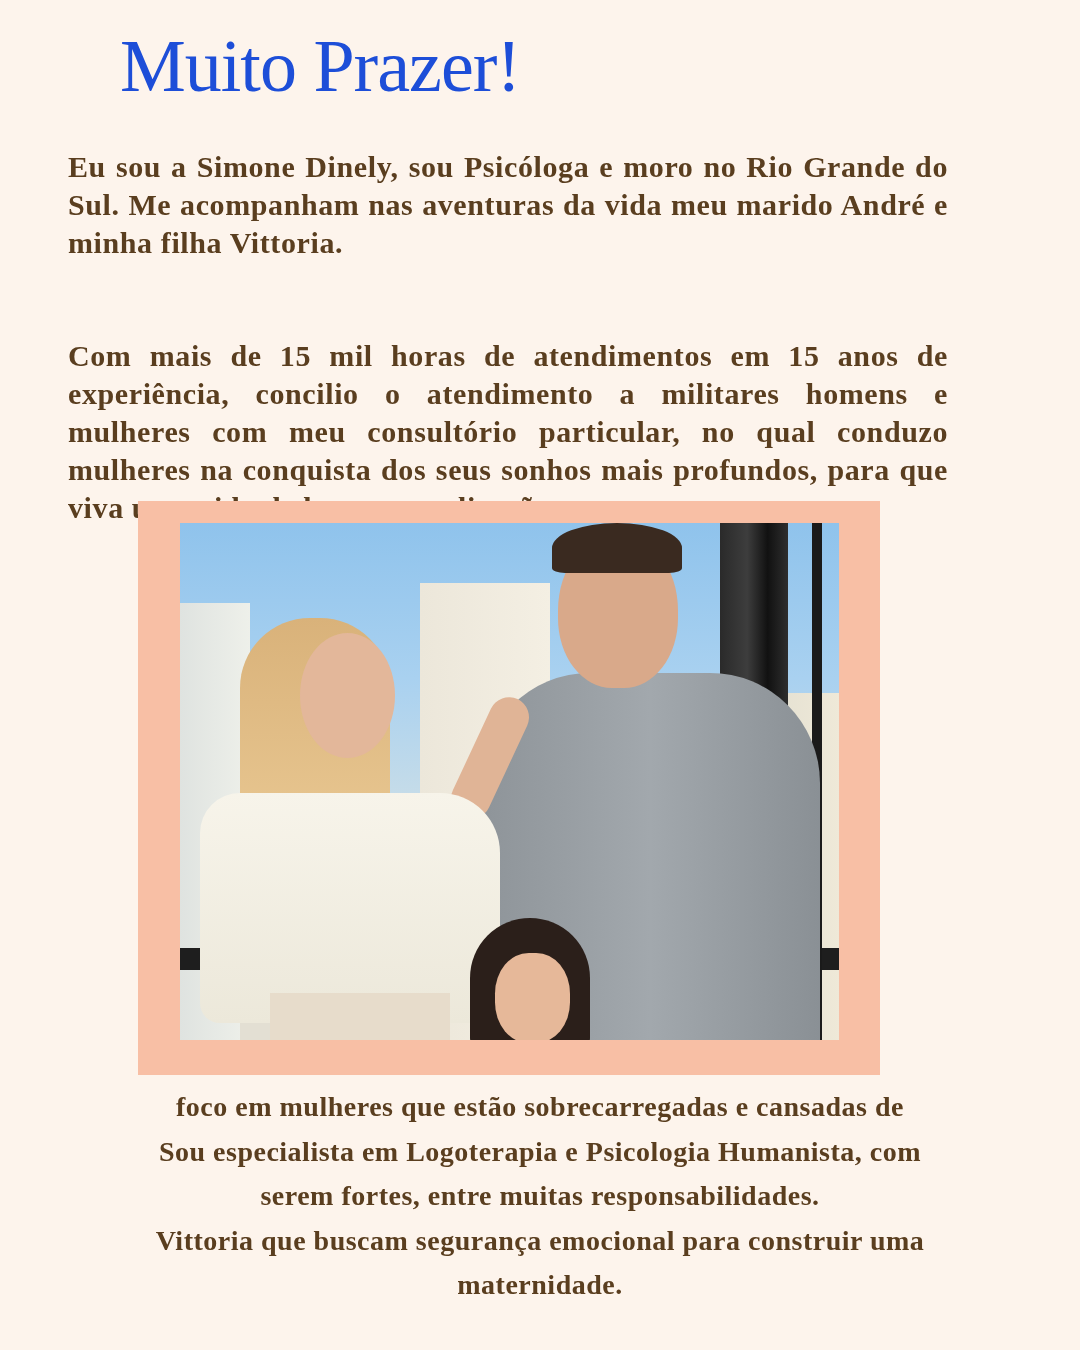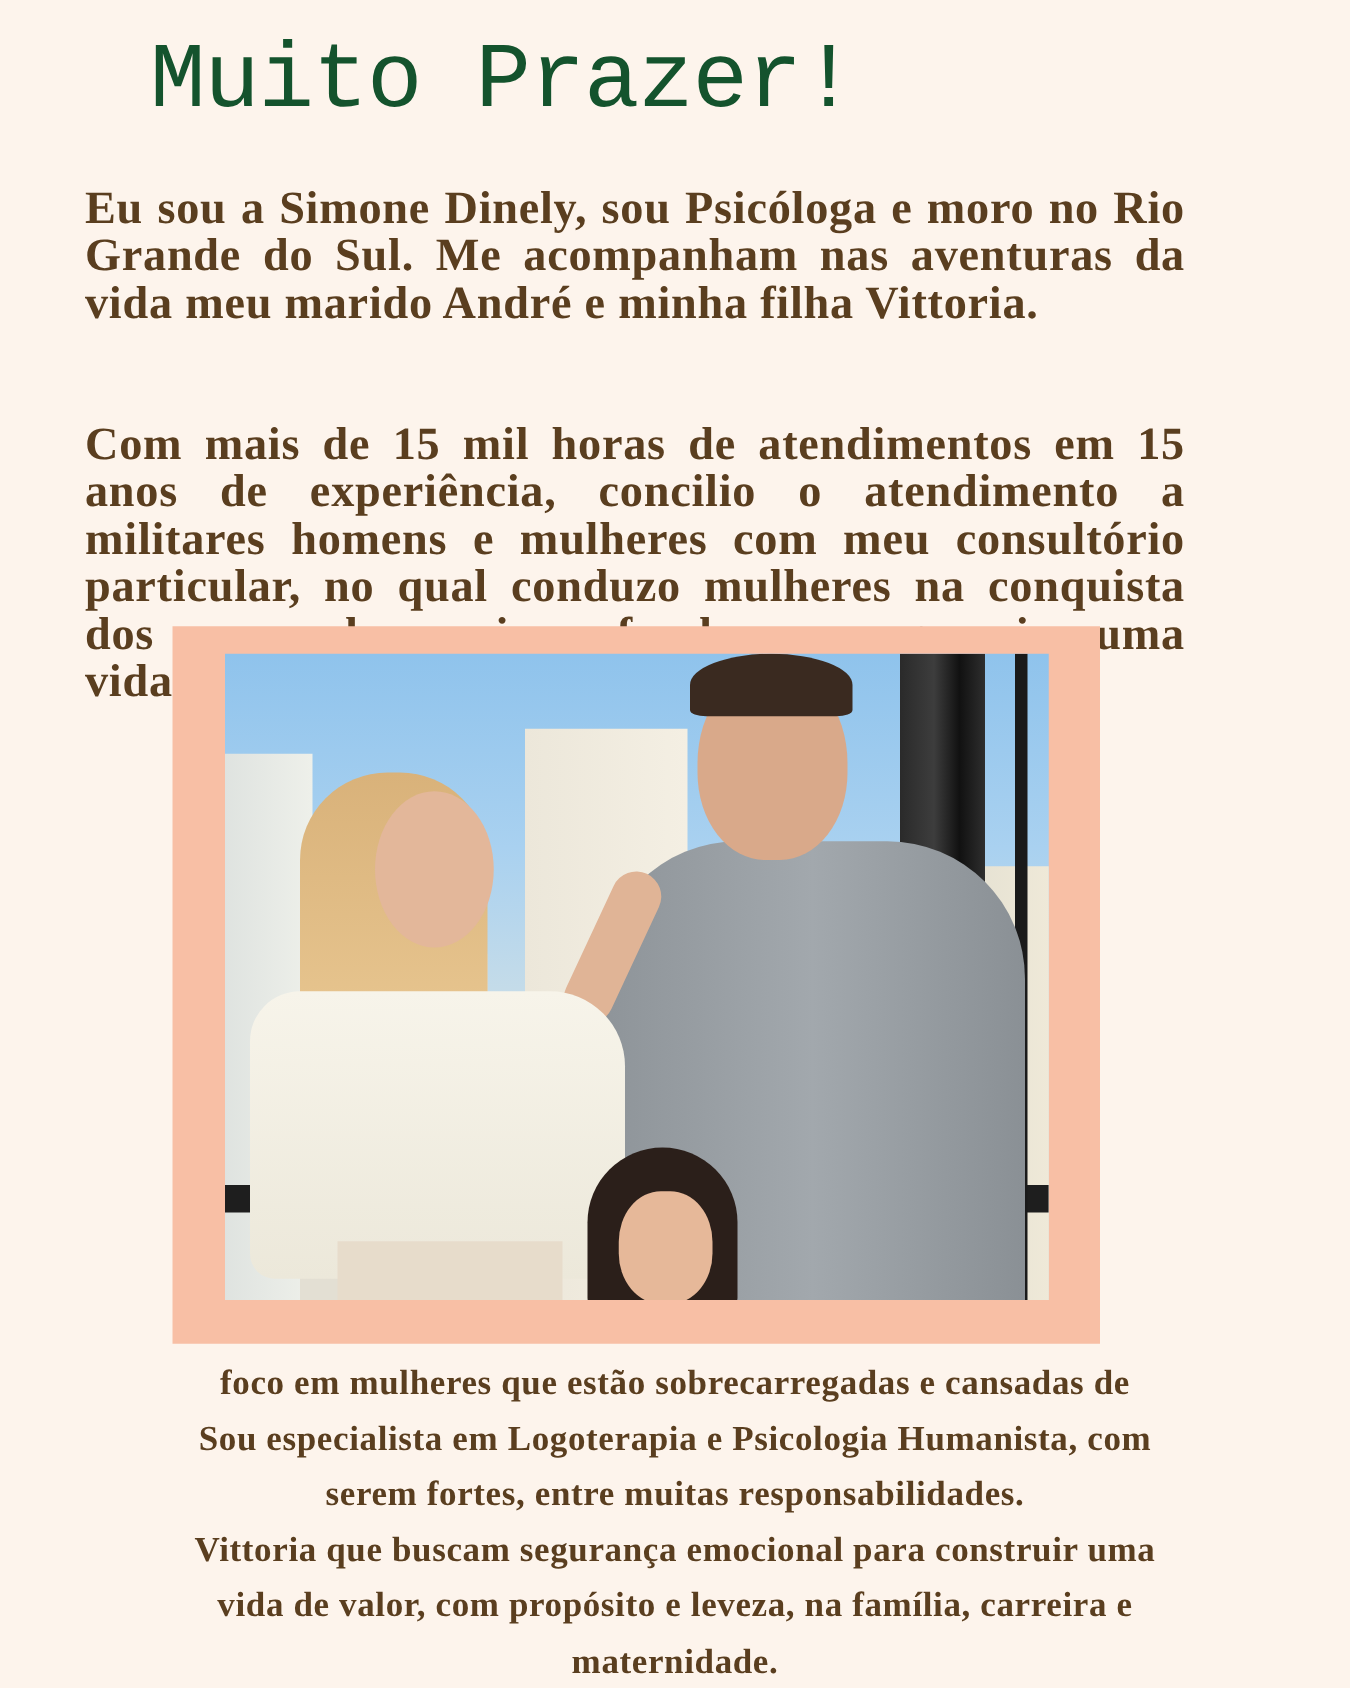--- a/index.html
+++ b/index.html
@@ -7,33 +7,33 @@
     body {
       background: #fdf4ec;
       font-family: "DejaVu Serif", "Liberation Serif", serif;
       color: #5a3e1f;
       position: relative;
     }
     .title {
       position: absolute;
       left: 120px;
       top: 22px;
-      font-family: Liberation Mono, monospace;
+      font-family: Liberation Serif, serif;
       font-size: 74px;
       font-weight: normal;
       letter-spacing: -1px;
-      color: #14532d;
+      color: #1d4ed8;
       line-height: 1.2;
     }
     .para {
       position: absolute;
       left: 68px;
       width: 880px;
       font-family: "Liberation Serif", "DejaVu Serif", serif;
-      font-size: 37px;
+      font-size: 30px;
       line-height: 38px;
       text-align: justify;
       text-align-last: left;
       color: #5a3e1f;
       font-weight: bold;
       letter-spacing: 0.6px;
     }
     .para1 { top: 148px; }
     .para2 { top: 300px; margin-top: 37px; }
 
@@ -123,15 +123,14 @@
     <div class="person child-hair"></div>
     <div class="person child-face"></div>
   </div>
 </div>
 
 <div class="para3">
   <span>foco em mulheres que estão sobrecarregadas e cansadas de</span>
   <span>Sou especialista em Logoterapia e Psicologia Humanista, com</span>
   <span>serem fortes, entre muitas responsabilidades.</span>
   <span>Vittoria que buscam segurança emocional para construir uma</span>
-  <span>vida de valor, com propósito e leveza, na família, carreira e</span>
   <span>maternidade.</span>
 </div>
 
 </body></html>

